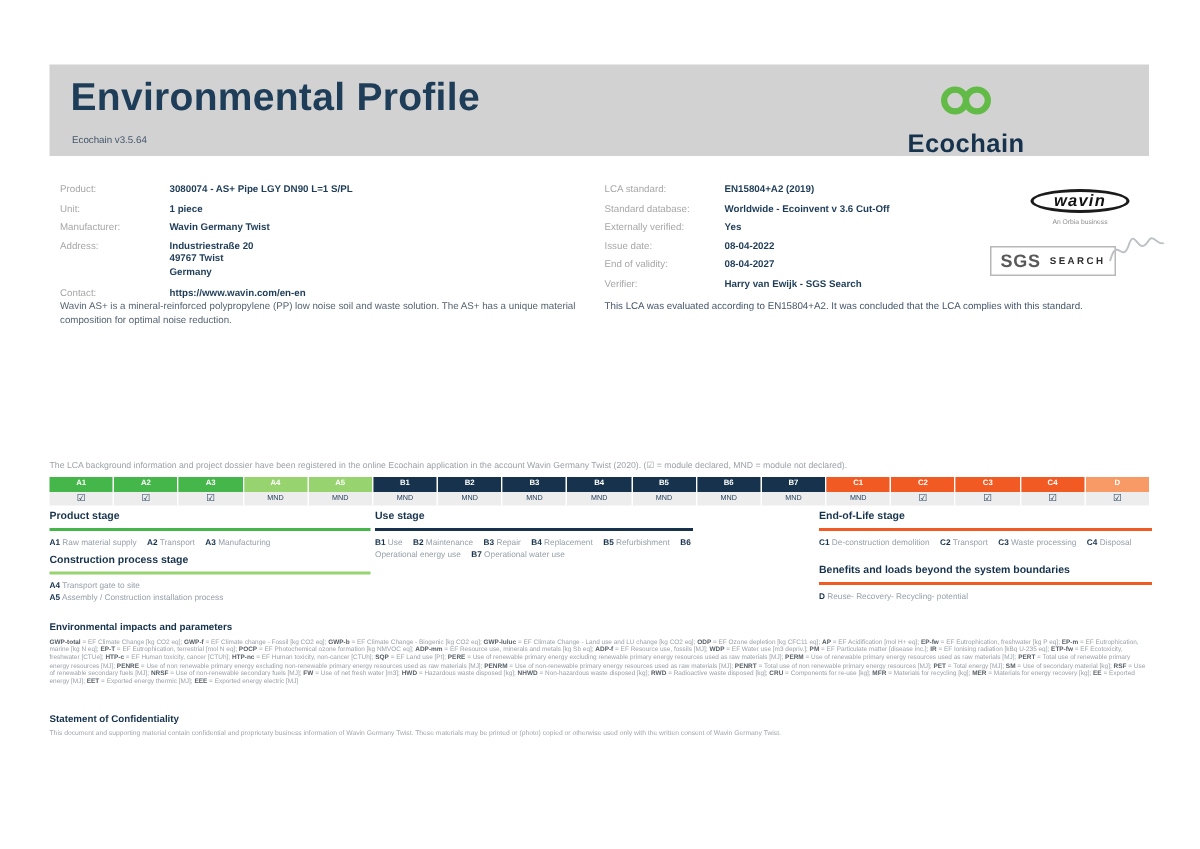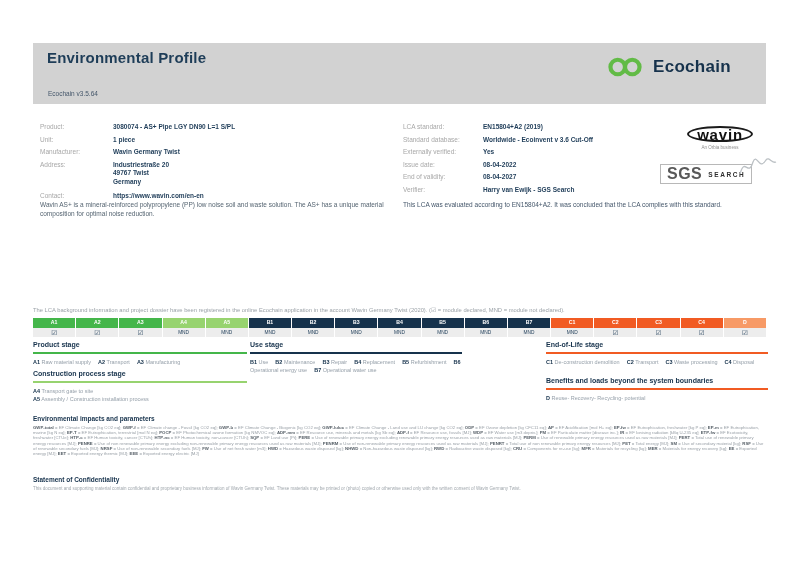--- a/index.html
+++ b/index.html
@@ -2,45 +2,45 @@
 <html><head>
 <meta charset="utf-8">
 <style>
   * { margin:0; padding:0; box-sizing:border-box; }
   html,body { background:#fff; }
   body { width:800px; height:566px; font-family:"Liberation Sans", sans-serif; position:relative; overflow:hidden; }
   .page { position:absolute; inset:0; background:#fff; }
 
   
   .header { position:absolute; left:33px; top:43px; width:733px; height:61px; background:#d2d2d2; }
-  .title { position:absolute; left:14px; top:6px; font-size:15px; font-weight:600; color:#1e3d58; letter-spacing:.2px; }
+  .title { position:absolute; left:14px; top:6px; font-size:26px; font-weight:600; color:#1e3d58; letter-spacing:.2px; }
   .subtitle { position:absolute; left:15px; top:33px; font-size:8px; color:#1e3d58; }
   .version { position:absolute; left:15px; top:47px; font-size:6.5px; color:#44566a; }
-  .eco-logo { position:absolute; left:572px; top:13px; display:flex; align-items:center; gap:8px; }
+  .eco-logo { position:absolute; left:572px; top:13px; display:flex; align-items:center; gap:8px;flex-direction:column; }
   .eco-sym { width:40px; height:22px; }
   .eco-text { font-size:17px; font-weight:700; color:#16324c; letter-spacing:.3px; }
 
   
   .info-left { position:absolute; left:40px; top:123px; width:356px; }
   .info-right { position:absolute; left:403px; top:123px; width:290px; }
   .irow { display:flex; font-size:6.5px; margin-bottom:5.5px; }
   .ilabel { flex:0 0 73px; color:#a7a7a7; }
   .info-right .ilabel { flex:0 0 80px; }
   .ivalue { font-weight:700; color:#1e3c58; }
   .multiline { white-space:pre-line; line-height:8.5px; }
   .desc-left { position:absolute; left:40px; top:201px; width:358px; font-size:6.5px; line-height:1.35; color:#556471; }
   .desc-right { position:absolute; left:403px; top:201px; width:366px; font-size:6.5px; line-height:1.35; color:#44566a; }
 
   
   .wavin { position:absolute; left:687px; top:126px; width:66px; text-align:center; }
   .wavin-oval { height:16px; border:2px solid #1b1b1b; border-radius:50%; display:flex; align-items:center; justify-content:center; background:#fff; }
-  .wavin-oval span { font-size:15px; font-weight:800; color:#111; letter-spacing:.8px; }
+  .wavin-oval span { font-size:11px; font-weight:800; color:#111; letter-spacing:.8px;font-style:italic; }
   .wavin-tag { margin-top:3px; font-size:4.5px; color:#8f8f8f; }
   .sgs { position:absolute; left:660px; top:164px; height:20px; border:1px solid #b8b8b8; background:#fff; display:flex; align-items:center; gap:6px; padding:0 6px; }
-  .sgs-main { font-size:16px; font-weight:800; color:#595959; letter-spacing:.5px; }
+  .sgs-main { font-size:12px; font-weight:800; color:#595959; letter-spacing:.5px; }
   .sgs-search { font-size:6.5px; font-weight:700; color:#2e2e2e; letter-spacing:1.6px; }
   .signature { position:absolute; left:738px; top:150px; width:40px; height:32px; }
 
   
   .mod-intro { position:absolute; left:33px; top:307px; width:733px; font-size:5.8px; color:#9ba2a8; }
   .mod-table { position:absolute; left:33px; top:318px; width:733px; }
   .mod-row { display:flex; }
   .mod-h { flex:1; height:9.5px; line-height:9.5px; font-size:5.2px; font-weight:700; color:#fff; text-align:center; border-right:1px solid #fff; }
   .mod-h:last-child { border-right:none; }
   .mod-s { flex:1; height:9.5px; line-height:9.5px; font-size:4.8px; color:#1e3c58; text-align:center; background:#ededed; border-right:1px solid #fff; }

